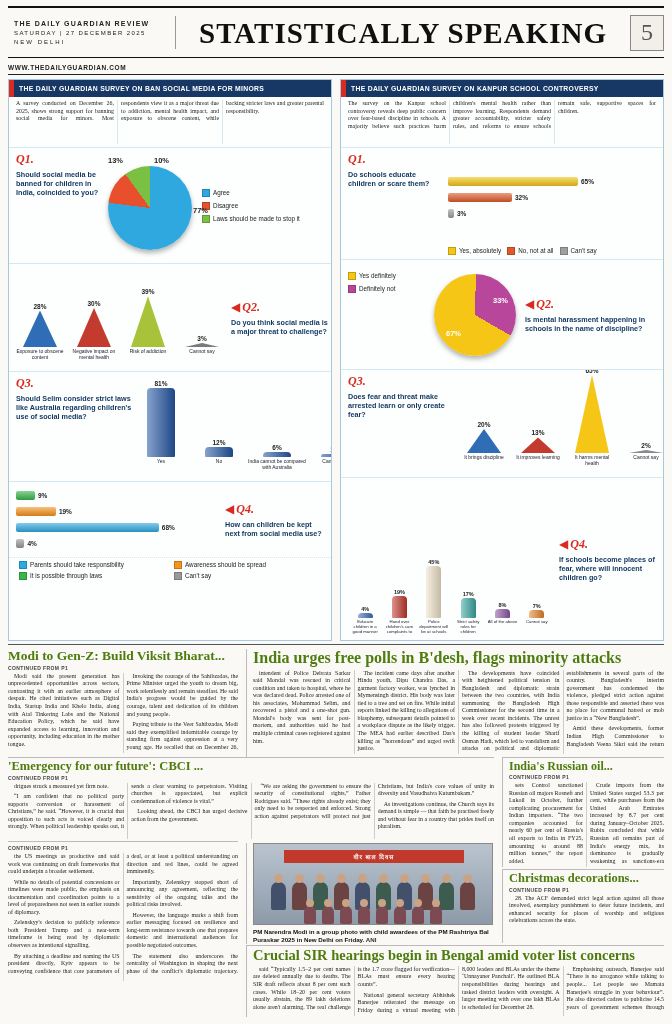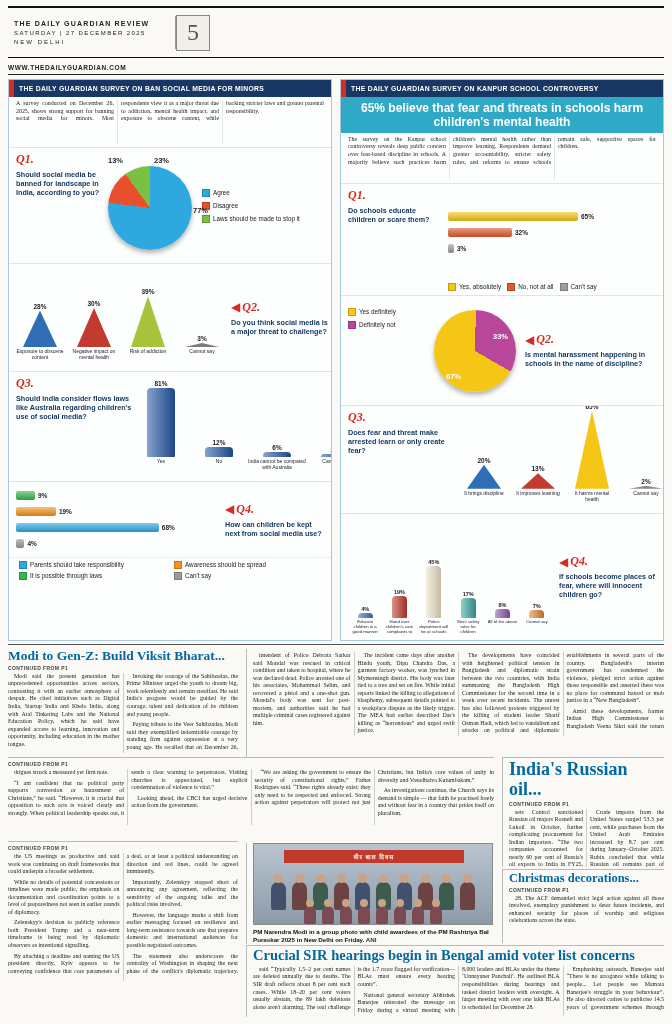--- a/index.html
+++ b/index.html
@@ -76,45 +76,45 @@
   .q4block-l{flex:1;display:flex;flex-direction:column}
   .q4row-l{height:76px;border-top:1px solid #d5e7f2}
   .q4row-l .qmark{width:104px}
   .q1row-r{height:112px}
   .q1row-r .qtext{width:96px}
   .chartcol{flex:1;display:flex;flex-direction:column;justify-content:center;padding-left:4px}
   .q2row-r{height:110px}
   .q2row-r .vlegend{width:86px;justify-content:flex-start;padding-top:8px}
   .q2row-r .pie-wrap{margin:10px 4px 0 0}
   .q2row-r .pie{width:82px;height:82px}
-  .pr0{left:12px;bottom:20px;color:#fff}.pr1{right:8px;top:22px;color:#fff}
+  .pr0{left:12px;bottom:27px;color:#fff}.pr1{right:8px;top:22px;color:#fff}
   .q2row-r .qmark{flex:1;align-items:flex-start}
   .q3row-r{height:108px}
   .q3row-r .qtext{width:112px}
   .q4row-r{flex:1}
   .q4row-r .qmark{width:102px}
 
   
   .articles{position:absolute;left:8px;top:644px;width:656px;height:372px;border-top:1.5px solid #555}
   .art{position:absolute;overflow:hidden}
-  .art h2{font-family:"Liberation Serif",serif;font-weight:bold;color:#0369a1;line-height:1.1;margin-bottom:1px}
+  .art h2{font-family:"Liberation Serif",serif;font-weight:bold;color:#4d7c0f;line-height:1.1;margin-bottom:1px}
   .continued{font-size:5px;font-weight:bold;letter-spacing:.4px;color:#444;margin:1px 0 2px}
   .btxt{font-family:"Liberation Serif",serif;font-size:5.9px;line-height:1.28;text-align:justify;color:#1c1c1c;column-gap:7px;column-rule:1px solid #ccc;overflow:hidden}
   .btxt p{margin:0 0 3px;text-indent:6px}
   .a-modi{left:0;top:4px;width:230px;height:108px}
   .a-modi h2{font-size:13.5px}
   .a-modi .btxt{height:80px;column-count:2}
   .a-india{left:238px;top:4px;width:418px;height:108px;border-left:1px solid #bbb;padding-left:6px}
   .a-india h2{font-size:16px}
   .a-india .btxt{height:84px;column-count:4;margin-top:3px}
   .a-cbci{left:0;top:112px;width:486px;height:82px;border-top:1px solid #bbb;padding-top:2px}
   .a-cbci h2{font-size:12.5px}
   .a-cbci .btxt{height:56px;column-count:4}
   .a-oil{left:494px;top:112px;width:162px;height:110px;border-top:1px solid #bbb;border-left:1px solid #bbb;padding:2px 0 0 6px}
-  .a-oil h2{font-size:18px}
+  .a-oil h2{font-size:12px}
   .a-oil .btxt{height:86px;column-count:2}
   .a-zel{left:0;top:196px;width:230px;height:176px;border-top:1px solid #bbb;padding-top:2px}
   .a-zel h2{font-size:12.5px}
   .a-zel .btxt{height:128px;column-count:2;margin-top:2px}
   .photo-fig{left:238px;top:198px;width:248px;border-left:1px solid #bbb;padding-left:6px}
   .photo-img{position:relative;width:240px;height:82px;border:1px solid #8a8a8a;background:linear-gradient(#b9c4cf,#8d9aa8);overflow:hidden}
   .photo-banner{position:absolute;left:30px;top:6px;width:180px;height:13px;background:#c0392b;color:#fff;font-size:6px;font-weight:bold;display:flex;align-items:center;justify-content:center;letter-spacing:1px}
   .people{position:absolute;left:0;bottom:14px;width:100%;display:flex;justify-content:center;gap:6px}
   .people.front{bottom:0}
   .person{width:15px;height:28px;border-radius:7px 7px 2px 2px;background:#43506b;position:relative}
@@ -136,43 +136,44 @@
 <body>
 
 <div class="page">
 
   <header class="masthead">
     <div class="mast-left">
       <div class="l1">THE DAILY GUARDIAN REVIEW</div>
       <div class="l2">SATURDAY | 27 DECEMBER 2025</div>
       <div class="l3">NEW DELHI</div>
     </div>
+    <div class="mast-title">STATISTICALLY SPEAKING</div>
     <div class="mast-num">5</div>
   </header>
   <div class="urlrow">WWW.THEDAILYGUARDIAN.COM</div>
 
   <section class="panels">
 
     <article class="panel panel-left">
       <div class="kicker">
         <span class="kflag" style="background-color: rgb(216, 44, 32);"></span>
         <span>THE DAILY GUARDIAN SURVEY ON BAN SOCIAL MEDIA FOR MINORS</span>
       </div>
       <p class="intro">A survey conducted on December 26, 2025, shows strong support for banning social media for minors. Most respondents view it as a major threat due to addiction, mental health impact, and exposure to obscene content, while backing stricter laws and greater parental responsibility.</p>
 
       <div class="qrow q1row-l">
         <div class="qtext">
           <div class="qbadge">Q1.</div>
-          <p class="question">Should social media be banned for landscape in India, according to you?</p>
+          <p class="question">Should social media be banned for children in India, coincided to you?</p>
         </div>
         <div class="pie-wrap">
           <div class="pie" style="background: conic-gradient(rgb(47, 168, 224) 0deg, rgb(47, 168, 224) 277.2deg, rgb(232, 80, 45) 277.2deg, rgb(232, 80, 45) 324deg, rgb(122, 193, 67) 324deg, rgb(122, 193, 67) 360deg);"></div>
           <span class="pct pp0">77%</span>
           <span class="pct pp1">13%</span>
-          <span class="pct pp2">23%</span>
+          <span class="pct pp2">10%</span>
         </div>
         <div class="legend vlegend">
             <div class="lg-item">
               <span class="lg-sq" style="background-color: rgb(47, 168, 224);"></span>
               <span>Agree</span>
             </div>
             <div class="lg-item">
               <span class="lg-sq" style="background-color: rgb(232, 80, 45);"></span>
               <span>Disagree</span>
             </div>
@@ -211,21 +212,21 @@
             <span class="arrow">◀</span>
             <span class="qbadge">Q2.</span>
           </div>
           <p class="question">Do you think social media is a major threat to challenge?</p>
         </div>
       </div>
 
       <div class="qrow q3row-l">
         <div class="qtext">
           <div class="qbadge">Q3.</div>
-          <p class="question">Should India consider flows laws like Australia regarding children's use of social media?</p>
+          <p class="question">Should Selim consider strict laws like Australia regarding children's use of social media?</p>
         </div>
         <div class="vbars">
             <div class="chart-col">
               <div class="chart-pct">81%</div>
               <div class="bar-shape" style="height: 68.85px; width: 28px; background-color: rgb(36, 86, 164);"></div>
               <div class="chart-lab">Yes</div>
             </div>
             <div class="chart-col">
               <div class="chart-pct">12%</div>
               <div class="bar-shape" style="height: 10.2px; width: 28px; background-color: rgb(36, 86, 164);"></div>
@@ -291,21 +292,20 @@
             </div>
           </div>
       </div>
     </article>
 
     <article class="panel panel-right">
       <div class="kicker">
         <span class="kflag" style="background-color: rgb(216, 44, 32);"></span>
         <span>THE DAILY GUARDIAN SURVEY ON KANPUR SCHOOL CONTROVERSY</span>
       </div>
-      <h1 class="headline">65% believe that fear and threats in schools harm children's mental health</h1>
       <p class="intro">The survey on the Kanpur school controversy reveals deep public concern over fear-based discipline in schools. A majority believe such practices harm children's mental health rather than improve learning. Respondents demand greater accountability, stricter safety rules, and reforms to ensure schools remain safe, supportive spaces for children.</p>
 
       <div class="qrow q1row-r">
         <div class="qtext">
           <div class="qbadge">Q1.</div>
           <p class="question">Do schools educate children or scare them?</p>
         </div>
         <div class="chartcol">
           <div class="hbars">
               <div class="hbar-row">
@@ -442,29 +442,31 @@
       <h2>Modi to Gen-Z: Build Viksit Bharat...</h2>
       <div class="continued">CONTINUED FROM P1</div>
       <div class="btxt">
           <p>Modi said the present generation has unprecedented opportunities across sectors, contrasting it with an earlier atmosphere of despair. He cited initiatives such as Digital India, Startup India and Khelo India, along with Atal Tinkering Labs and the National Education Policy, which he said have expanded access to learning, innovation and opportunity, including education in the mother tongue.</p>
           <p>Invoking the courage of the Sahibzadas, the Prime Minister urged the youth to dream big, work relentlessly and remain steadfast. He said India's progress would be guided by the courage, talent and dedication of its children and young people.</p>
           <p>Paying tribute to the Veer Sahibzadas, Modi said they exemplified indomitable courage by standing firm against oppression at a very young age. He recalled that on December 26, 1704, the younger sons of Guru Gobind Singh—Sahibzada Zorawar Singh and Sahibzada Fateh Singh—were bricked alive on the orders of Wazir Khan of Sirhind for resisting forced conversion, while the elder sons, Sahibzada Ajit Singh and Sahibzada Jujhar Singh, attained martyrdom fighting in the Battle of Chamkaur.</p>
         </div>
     </article>
 
     <article class="art a-india">
+      <h2>India urges free polls in B'desh, flags minority attacks</h2>
       <div class="btxt">
           <p>intendent of Police Debrata Sarkar said Mondal was rescued in critical condition and taken to hospital, where he was declared dead. Police arrested one of his associates, Mohammad Selim, and recovered a pistol and a one-shot gun. Mondal's body was sent for post-mortem, and authorities said he had multiple criminal cases registered against him.</p>
           <p>The incident came days after another Hindu youth, Dipu Chandra Das, a garment factory worker, was lynched in Mymensingh district. His body was later tied to a tree and set on fire. While initial reports linked the killing to allegations of blasphemy, subsequent details pointed to a workplace dispute as the likely trigger. The MEA had earlier described Das's killing as “horrendous” and urged swift justice.</p>
           <p>The developments have coincided with heightened political tension in Bangladesh and diplomatic strain between the two countries, with India summoning the Bangladesh High Commissioner for the second time in a week over recent incidents. The unrest has also followed protests triggered by the killing of student leader Sharif Osman Hadi, which led to vandalism and attacks on political and diplomatic establishments in several parts of the country. Bangladesh's interim government has condemned the violence, pledged strict action against those responsible and asserted there was no place for communal hatred or mob justice in a “New Bangladesh”.</p>
           <p>Amid these developments, former Indian High Commissioner to Bangladesh Veena Sikri said the return of BNP leader Tarique Rahman after 17 years in exile could significantly alter Bangladesh's political landscape but cautioned that his long absence might limit his understanding of current ground realities. She said Rahman, who returned from London this week and currently serves as acting chairman of the Bangladesh Nationalist Party, may not fully grasp the depth of anger and the scale of atrocities affecting minorities, including Hindus, Buddhists, Christians, Sufis and Ahmadis.</p>
         </div>
     </article>
 
     <article class="art a-cbci">
+      <h2>'Emergency for our future': CBCI ...</h2>
       <div class="continued">CONTINUED FROM P1</div>
       <div class="btxt">
           <p>drigues struck a measured yet firm note.</p>
           <p>“I am confident that no political party supports conversion or harassment of Christians,” he said. “However, it is crucial that opposition to such acts is voiced clearly and strongly. When political leadership speaks out, it sends a clear warning to perpetrators. Visiting churches is appreciated, but explicit condemnation of violence is vital.”</p>
           <p>Looking ahead, the CBCI has urged decisive action from the government.</p>
           <p>“We are asking the government to ensure the security of constitutional rights,” Father Rodrigues said. “These rights already exist; they only need to be respected and enforced. Strong action against perpetrators will protect not just Christians, but India's core values of unity in diversity and Vasudhaiva Kutumbakam.”</p>
           <p>As investigations continue, the Church says its demand is simple — that faith be practised freely and without fear in a country that prides itself on pluralism.</p>
         </div>
     </article>
 

